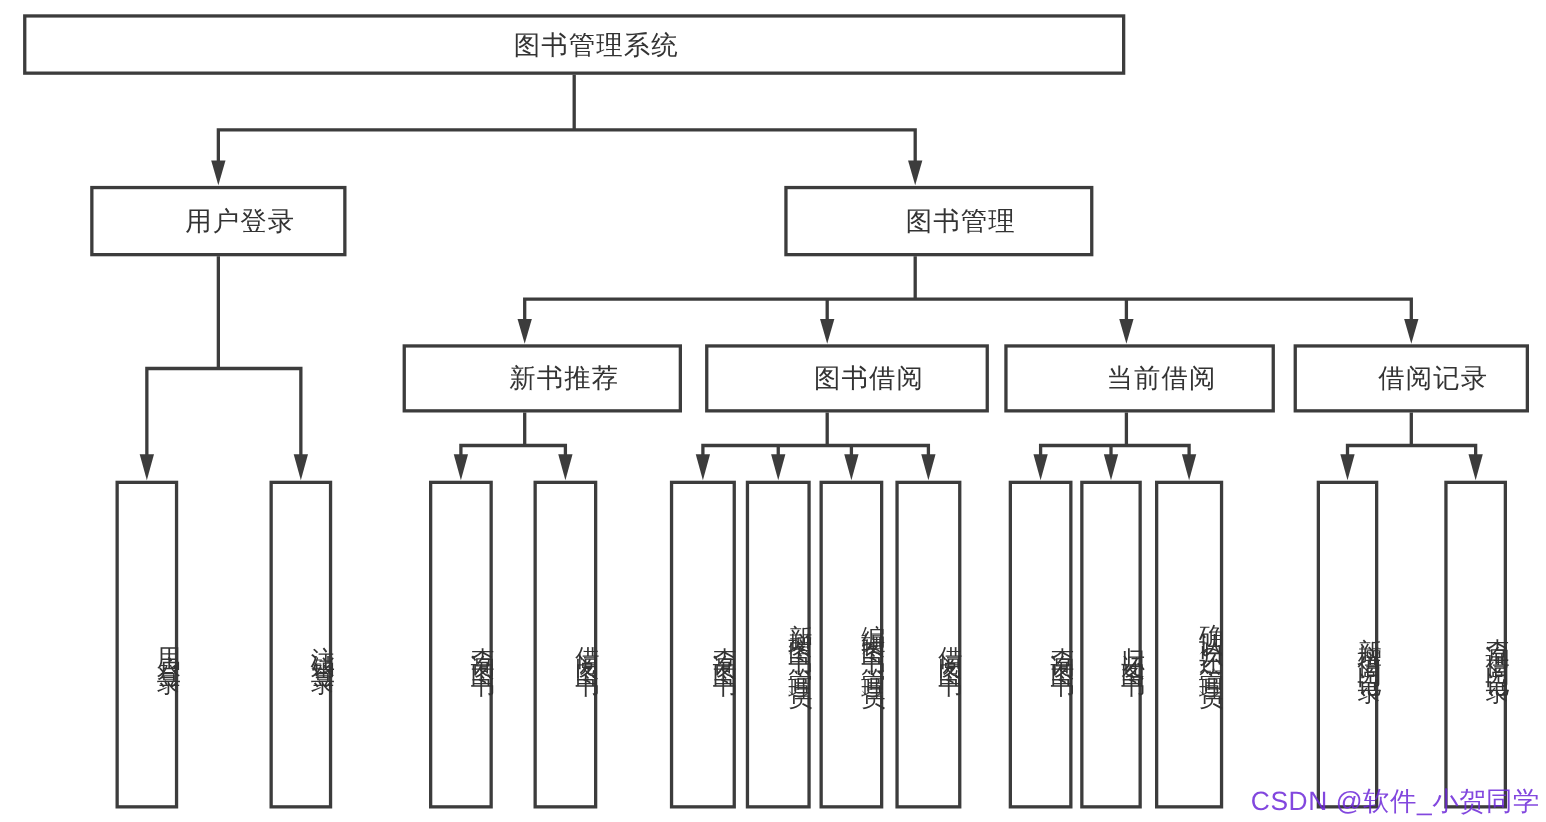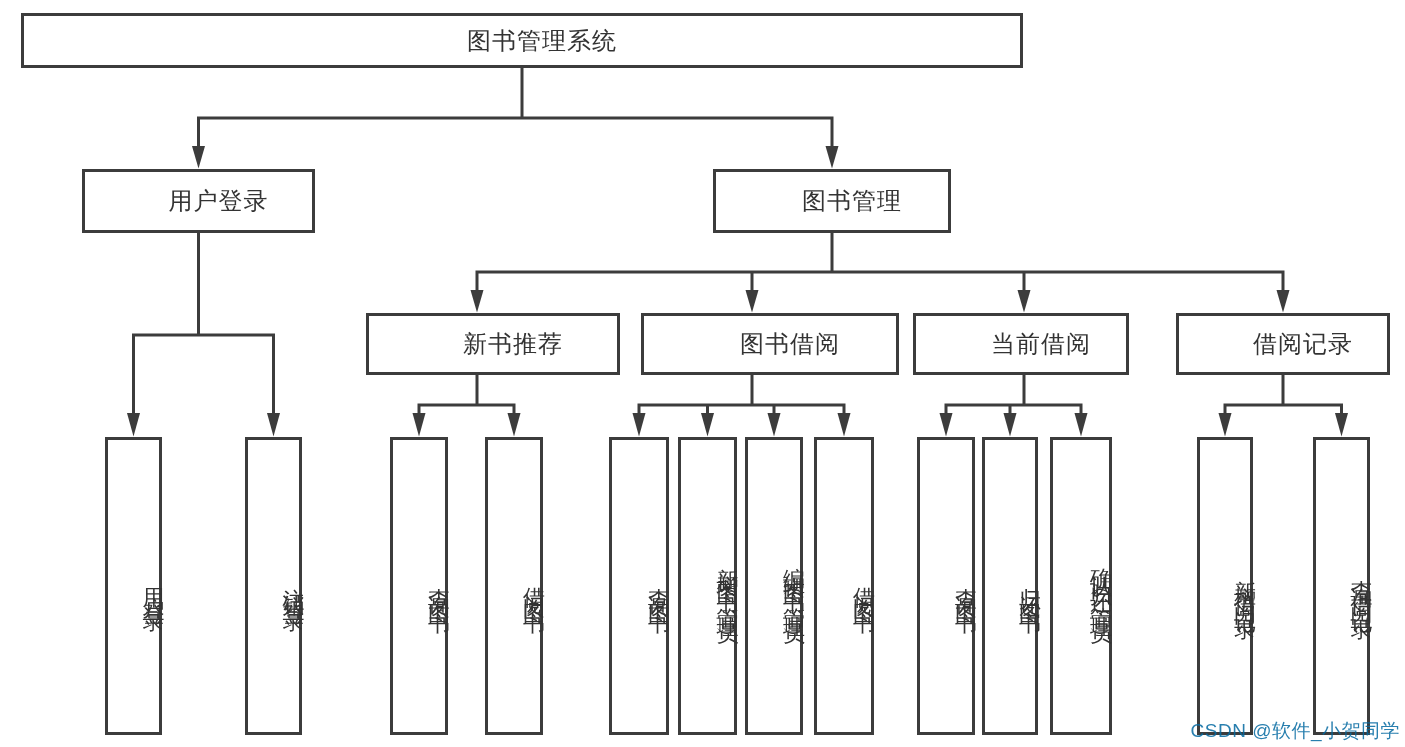--- a/index.html
+++ b/index.html
@@ -19,37 +19,37 @@
     writing-mode:vertical-rl; text-orientation:mixed;
     font-size:22px; letter-spacing:8px; line-height:1;
   }
   .connectors {
     position:absolute; left:0; top:0; z-index:3; pointer-events:none;
   }
   .connectors path { stroke:#3c3c3c; stroke-width:3; fill:none; }
   .connectors polygon { fill:#3c3c3c; stroke:none; }
   .watermark {
     position:absolute; right:5px; bottom:3px; z-index:4;
-    font-size:19px; color:#0369a1; opacity:0.85; letter-spacing:0.5px;
+    font-size:24px; color:#6d28d9; opacity:0.85; letter-spacing:0.5px;
     white-space:nowrap;
   }
 </style>
 </head>
 <body>
 
 <div class="canvas">
 
   <div class="node h-node" style="left:21px;top:13px;width:1002px;height:55px">图书管理系统</div>
 
   <div class="node h-node" style="left:82px;top:169px;width:233px;height:64px">用户登录</div>
-  <div class="node h-node" style="left:713px;top:169px;width:238px;height:64px">图书管理</div>
+  <div class="node h-node" style="left:713px;top:169px;width:281px;height:64px">图书管理</div>
 
   <div class="node h-node" style="left:366px;top:313px;width:254px;height:62px">新书推荐</div>
   <div class="node h-node" style="left:641px;top:313px;width:258px;height:62px">图书借阅</div>
-  <div class="node h-node" style="left:913px;top:313px;width:216px;height:62px">当前借阅</div>
+  <div class="node h-node" style="left:913px;top:313px;width:246px;height:62px">当前借阅</div>
   <div class="node h-node" style="left:1176px;top:313px;width:214px;height:62px">借阅记录</div>
 
   <div class="node v-node" style="left:105px;top:437px;width:57px;height:298px">用户登录</div>
   <div class="node v-node" style="left:245px;top:437px;width:57px;height:298px">注销登录</div>
 
   <div class="node v-node" style="left:390px;top:437px;width:58px;height:298px">查询图书</div>
   <div class="node v-node" style="left:485px;top:437px;width:58px;height:298px">借阅图书</div>
 
   <div class="node v-node" style="left:609px;top:437px;width:60px;height:298px">查询图书</div>
   <div class="node v-node" style="left:678px;top:437px;width:59px;height:298px">新增图书（管理员）</div>

